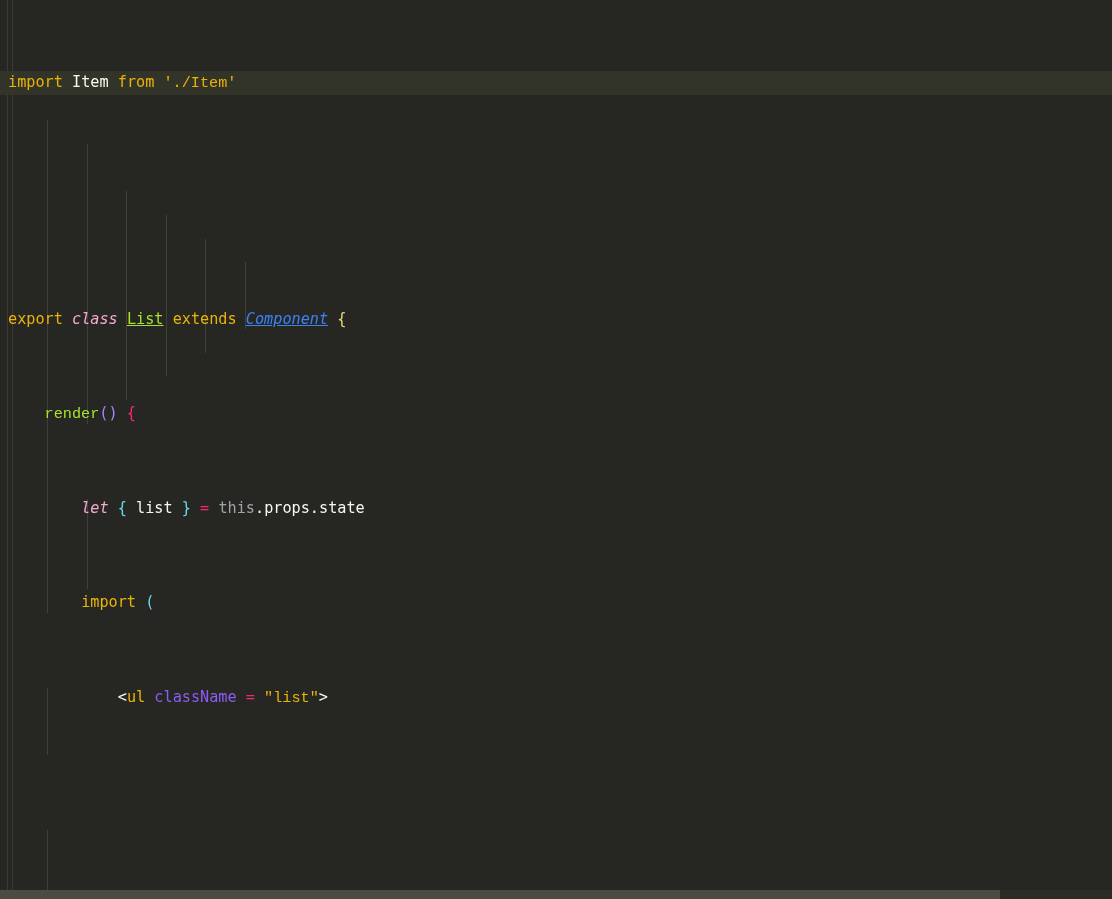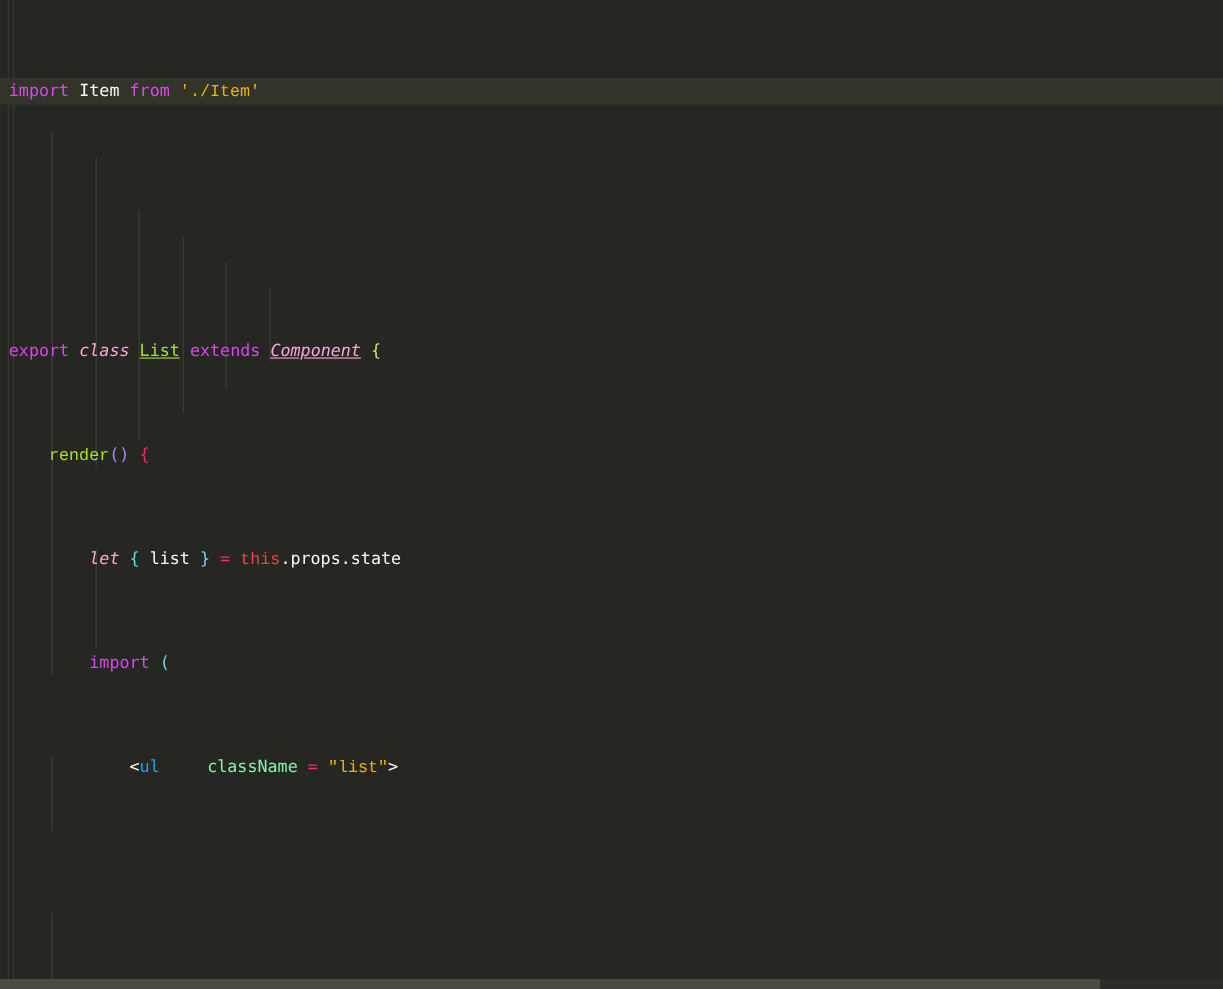--- a/index.html
+++ b/index.html
@@ -49,30 +49,30 @@
     height: 23.65px;
     line-height: 23.65px;
     padding-left: 8px;
     white-space: pre;
     color: #f8f8f2;
   }
   .line.hl {
     background: #333429;
   }
   
-  .kw       { color: #d946ef; }          
+  .kw       { color: #eab308; }          
   .kw-it    { color: #f9a8d4; font-style: italic; }  
-  .cls      { color: #f9a8d4; font-style: italic; text-decoration: underline; }
+  .cls      { color: #3b82f6; font-style: italic; text-decoration: underline; }
   .cls-p    { color: #a6e22e; text-decoration: underline; }
   .fn       { color: #a6e22e; font-family: Liberation Mono, monospace; }
   .str      { color: #eab308; font-family: Liberation Mono, monospace; }
-  .this     { color: #ef4444; font-family: Liberation Mono, monospace; }
+  .this     { color: #a3a3a3; }
   .op       { color: #f92672; }
-  .tag      { color: #0ea5e9; }
-  .attr     { color: #86efac; margin-left: 34px; }
+  .tag      { color: #eab308; }
+  .attr     { color: #8b5cf6; }
   .plain    { color: #f8f8f2; text-align: right; }
   .br-y     { color: #e6db74; }
   .br-p     { color: #ae81ff; }
   .br-c     { color: #66d9ef; }
   .br-m     { color: #f92672; }
   
   #hscroll {
     position: absolute;
     left: 0;
     bottom: 0;

